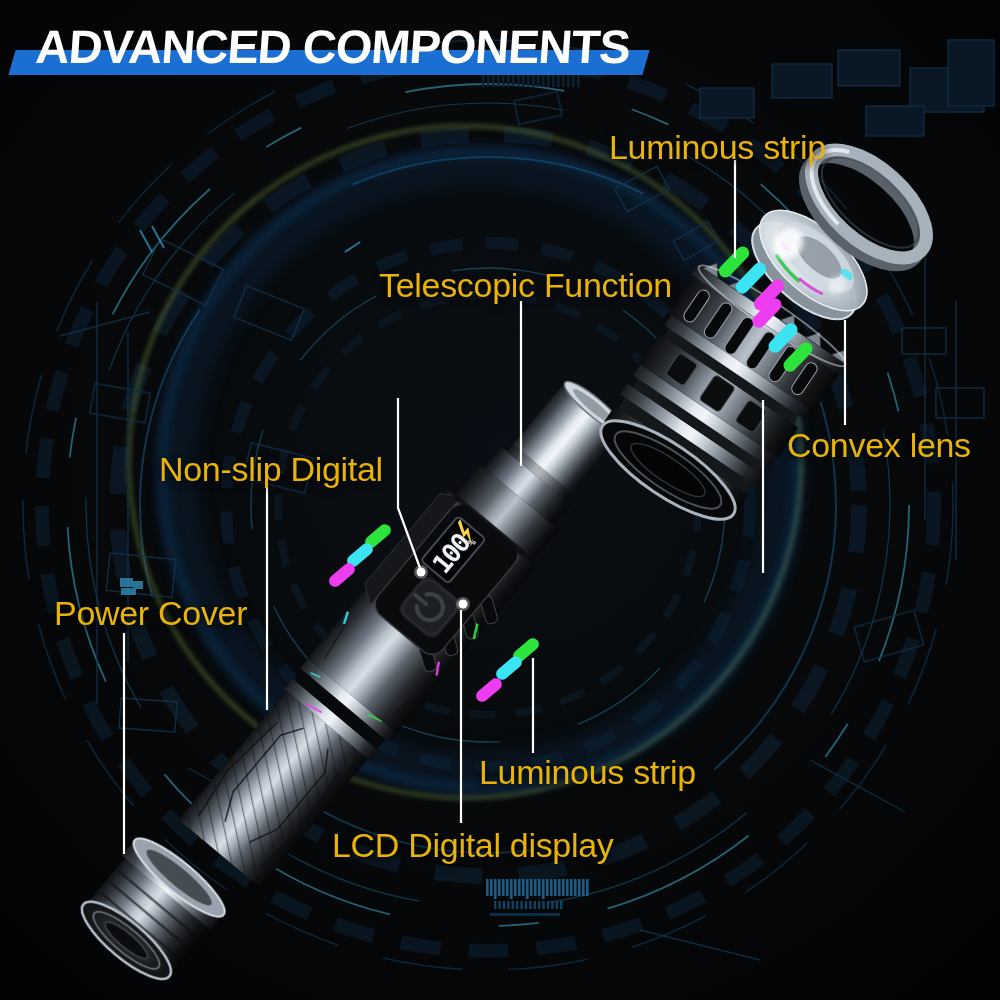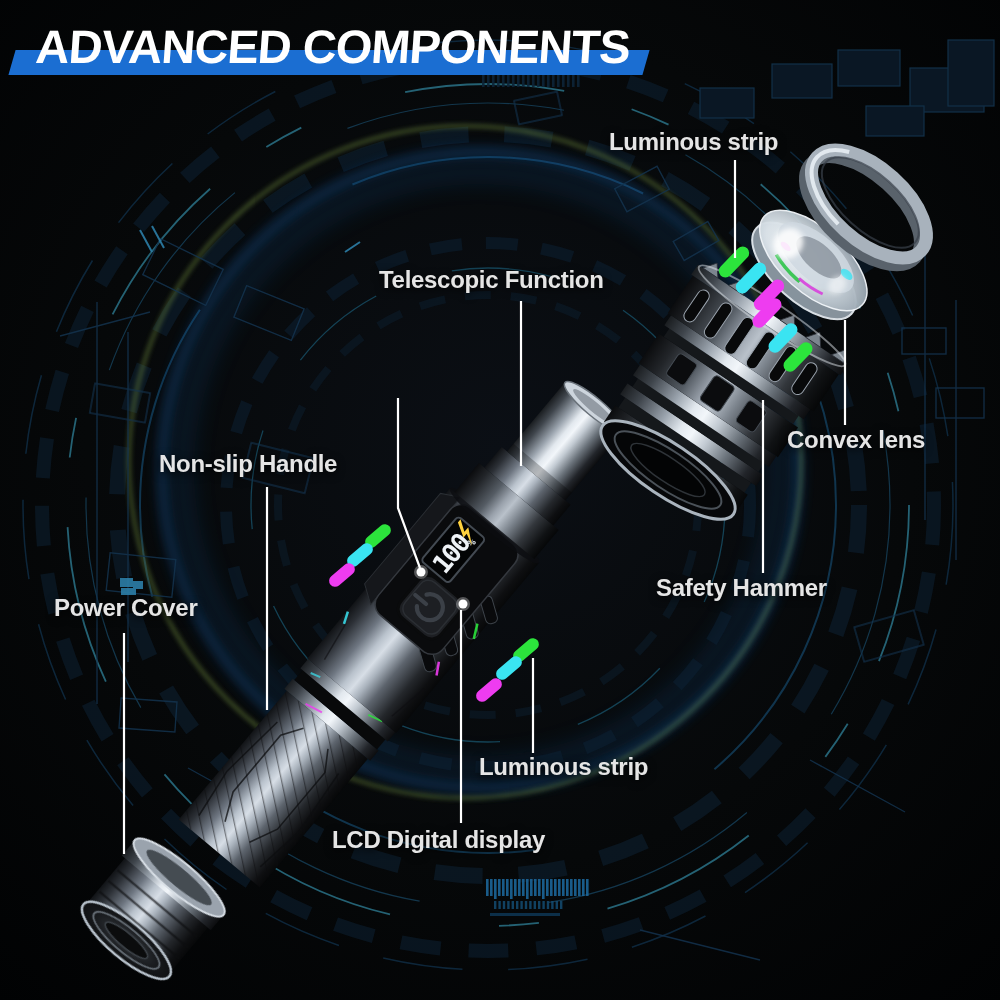--- a/index.html
+++ b/index.html
@@ -4,21 +4,21 @@
 <style>
   html,body{margin:0;padding:0;background:#000;}
   .stage{position:relative;width:1000px;height:1000px;background:#020304;overflow:hidden;
          font-family:"Liberation Sans",sans-serif;}
   .stage svg{position:absolute;left:0;top:0;}
   .banner-band{position:absolute;left:12px;top:50px;width:634px;height:25px;
                transform:skewX(-16deg);background:#1b6ed2;}
   .banner-title{position:absolute;left:36px;top:19px;margin:0;font-size:47px;font-weight:bold;
                 letter-spacing:-1px;color:#ffffff;transform:skewX(-4deg);white-space:nowrap;
                 font-family:"Liberation Sans",sans-serif;}
-  .callout-label{position:absolute;color:#e5e5e5;font-size:24px;font-weight:bold;
+  .callout-label{position:absolute;color:#eab308;font-size:34px;font-weight:normal;
                  letter-spacing:-0.3px;line-height:1.15;white-space:nowrap;
                  text-shadow:0 2px 8px rgba(0,0,0,0.9);}
   #cl-0{left:609px;top:128px}
   #cl-1{left:379px;top:266px}
   #cl-2{left:312px;top:361px}
   #cl-3{left:159px;top:450px}
   #cl-4{left:54px;top:594px}
   #cl-5{left:787px;top:426px}
   #cl-6{left:656px;top:574px}
   #cl-7{left:479px;top:753px}
@@ -394,20 +394,19 @@
   </g>
 </svg>
 
 <div>
   <div class="banner-band" style="background-color: rgb(27, 110, 210);"></div>
   <h1 class="banner-title">ADVANCED COMPONENTS</h1>
 </div>
 
 <div class="callout-label" id="cl-0">Luminous strip</div>
 <div class="callout-label" id="cl-1">Telescopic Function</div>
-<div class="callout-label" id="cl-3">Non-slip Handle</div>
+<div class="callout-label" id="cl-3">Non-slip Digital</div>
 <div class="callout-label" id="cl-4">Power Cover</div>
 <div class="callout-label" id="cl-5">Convex lens</div>
-<div class="callout-label" id="cl-6">Safety Hammer</div>
 <div class="callout-label" id="cl-7">Luminous strip</div>
 <div class="callout-label" id="cl-8">LCD Digital display</div>
 
 </div>
 
 </body></html>

